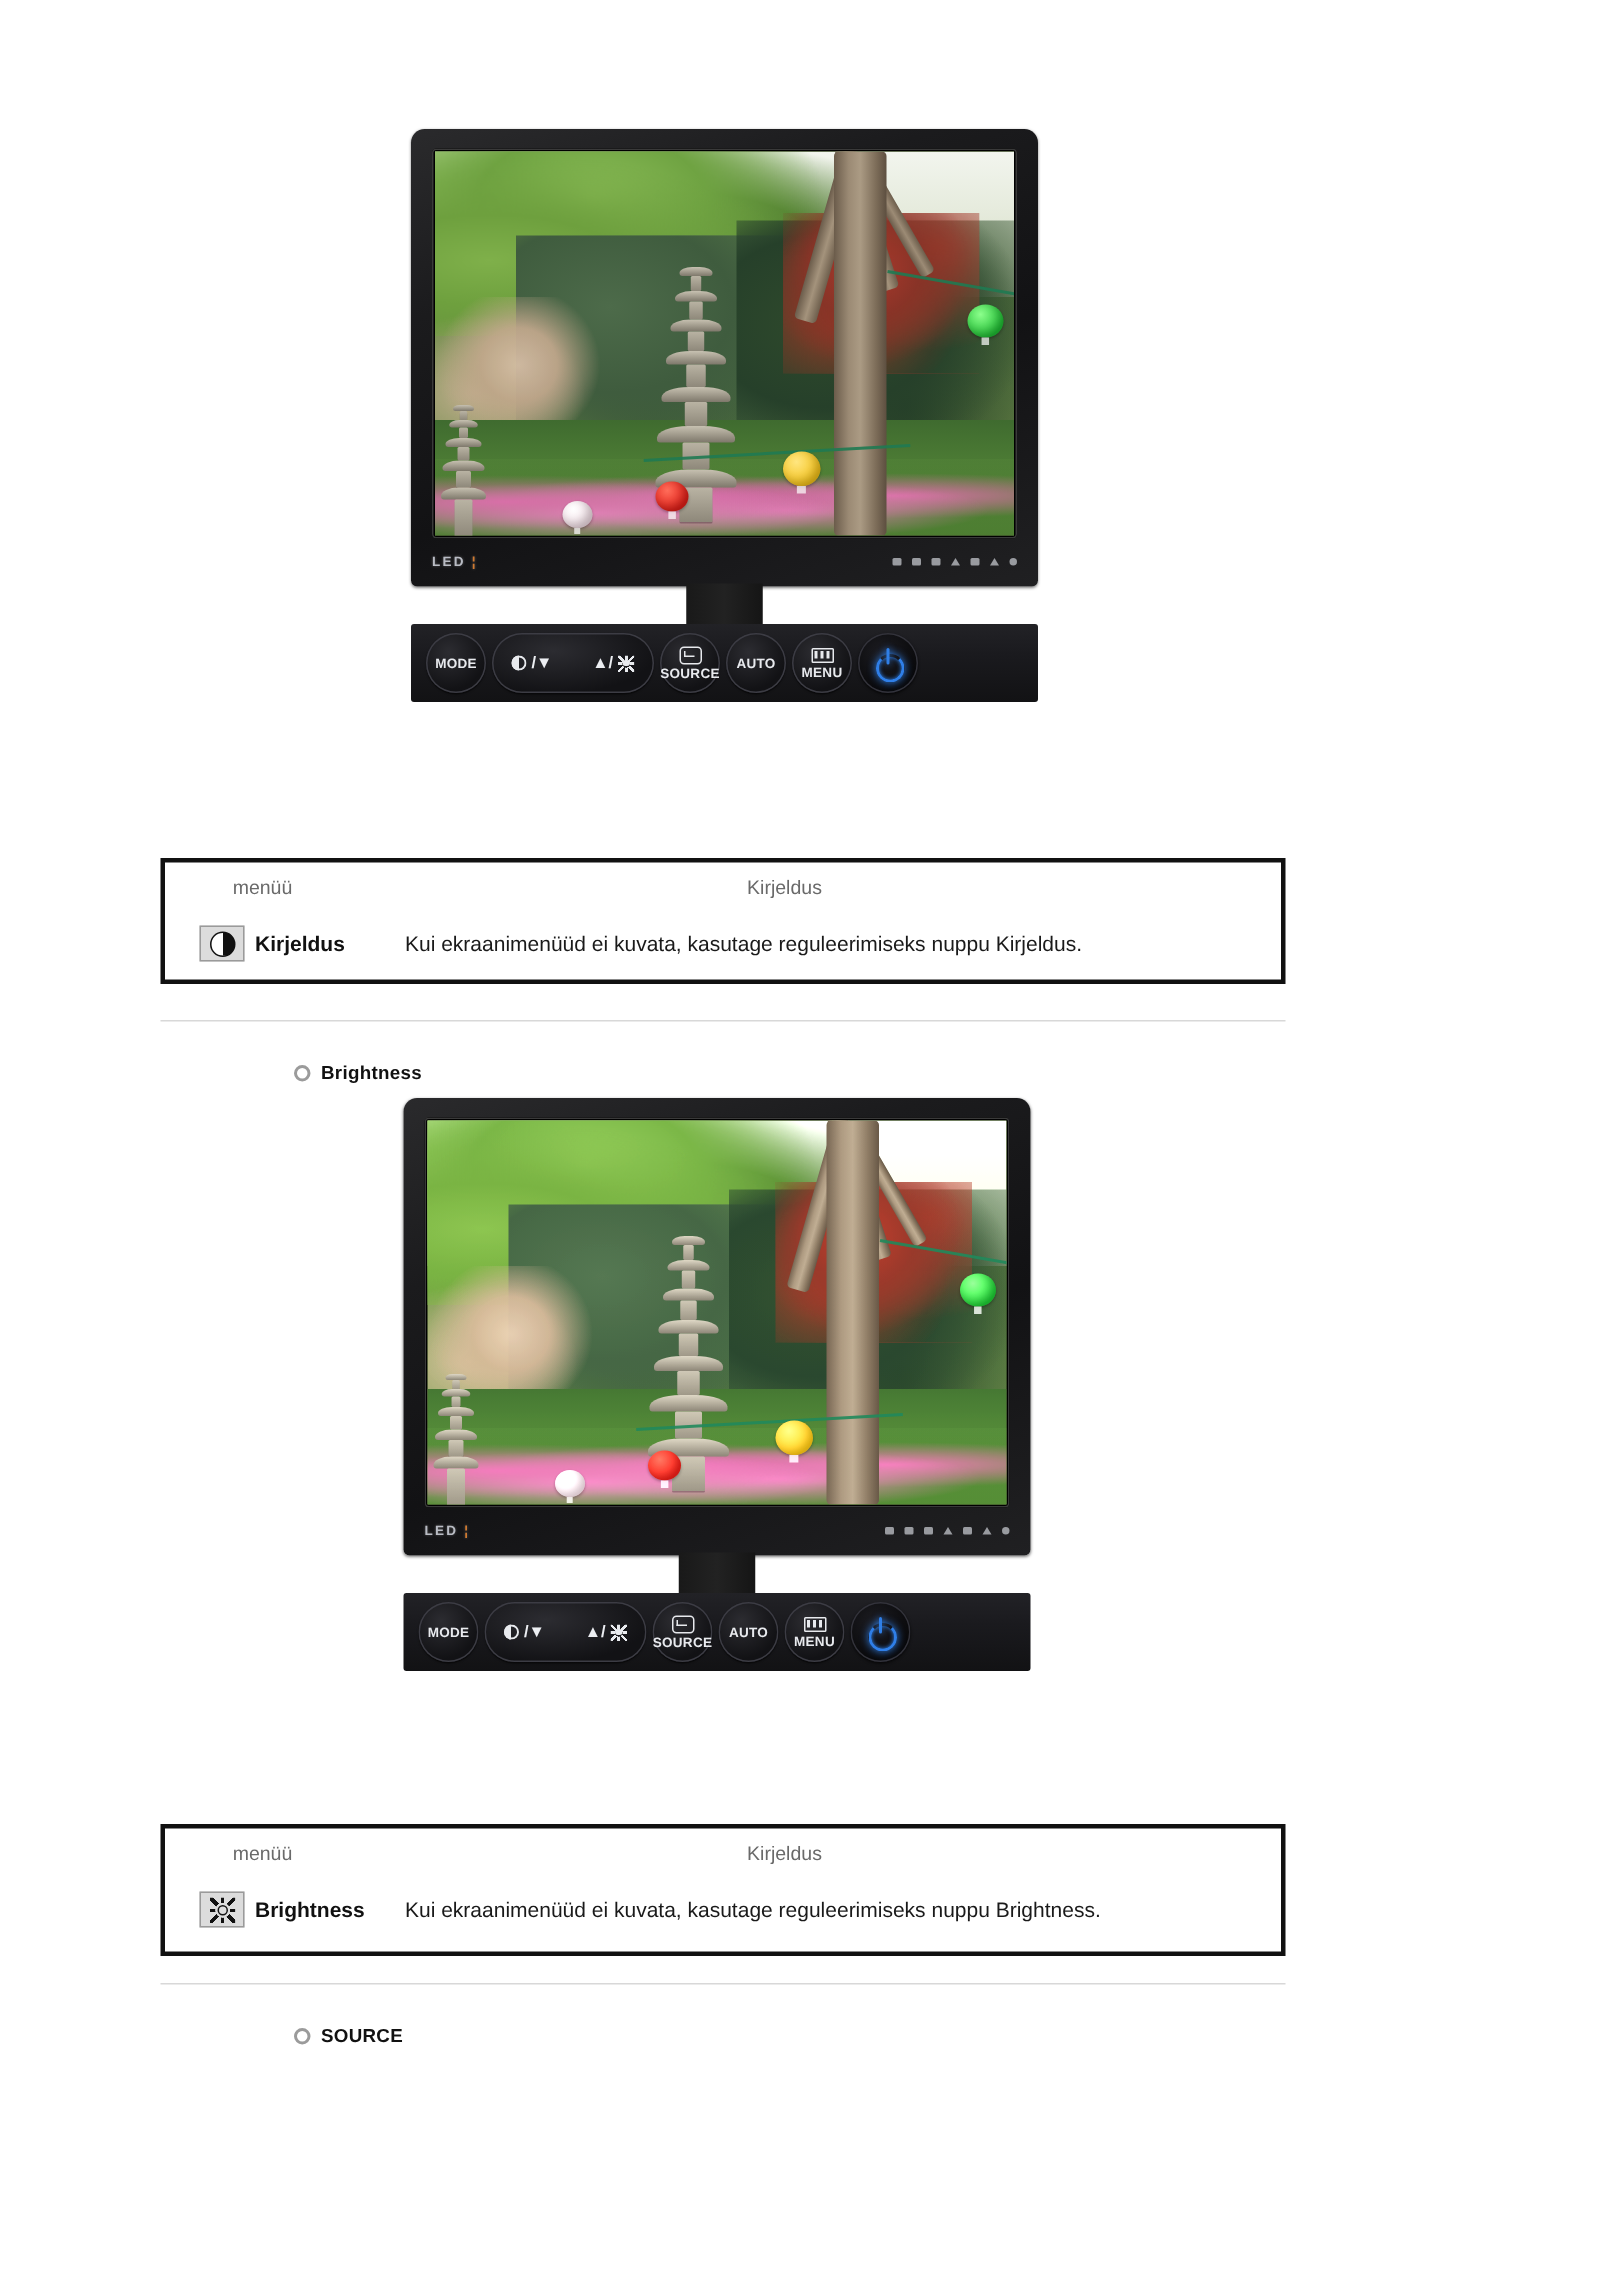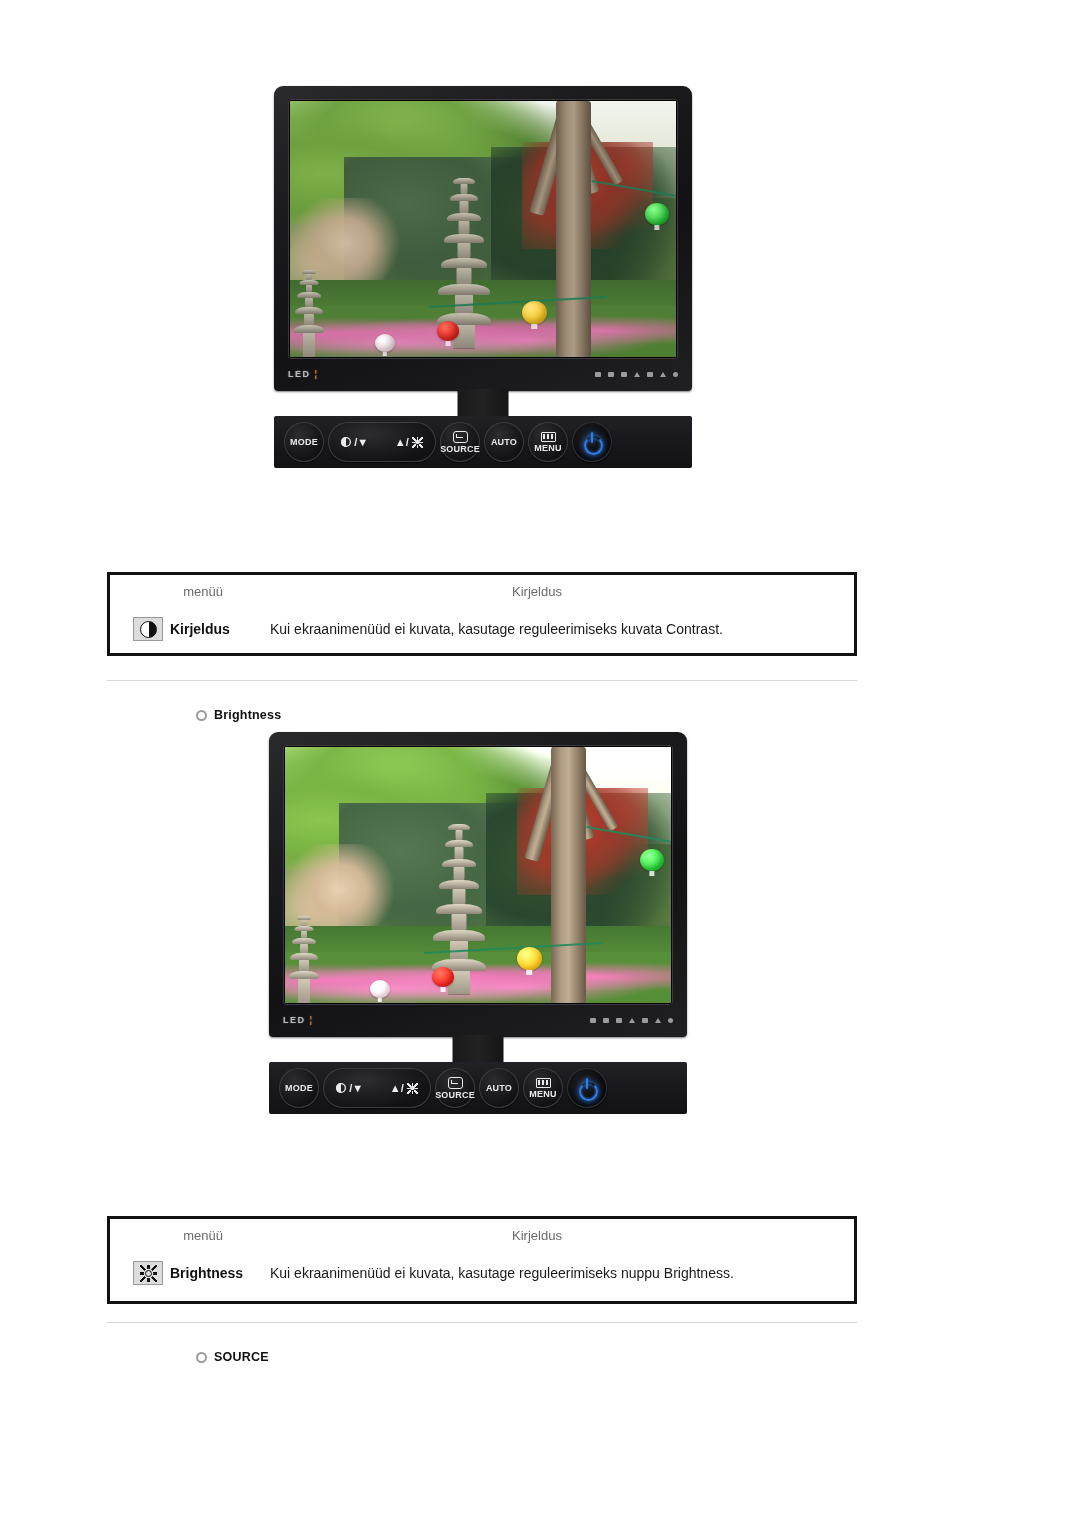--- a/index.html
+++ b/index.html
@@ -400,21 +400,21 @@
     box-sizing: border-box;
     background: #fff;
   }
   #table-contrast   { top: 572px; height: 84px; }
   #table-brightness { top: 1216px; height: 88px; }
 
   .table-head {
     display: flex;
     align-items: center;
     height: 32px;
-    padding-left: 28px;
+    padding-left: 0;
     box-sizing: border-box;
   }
   .th-menu {
     width: 130px;
     font-size: 13px;
     color: #6a6a6a;
     text-align: center;
   }
   .th-desc {
     flex: 1;
@@ -618,21 +618,21 @@
     <div class="th-menu">menüü</div>
     <div class="th-desc">Kirjeldus</div>
   </div>
   <div class="table-row">
     <div class="cell-icon">
       <span class="icon-box">
         <span class="ic-contrast"></span>
       </span>
     </div>
     <div class="cell-name">Kirjeldus</div>
-    <div class="cell-desc">Kui ekraanimenüüd ei kuvata, kasutage reguleerimiseks kuvata Contrast.</div>
+    <div class="cell-desc">Kui ekraanimenüüd ei kuvata, kasutage reguleerimiseks nuppu Kirjeldus.</div>
   </div>
 </div>
 
 <div class="divider" id="divider-1"></div>
 
 <div class="section-head" id="head-brightness">
   <span class="bullet-icon"></span>
   <span class="section-label">Brightness</span>
 </div>
 

